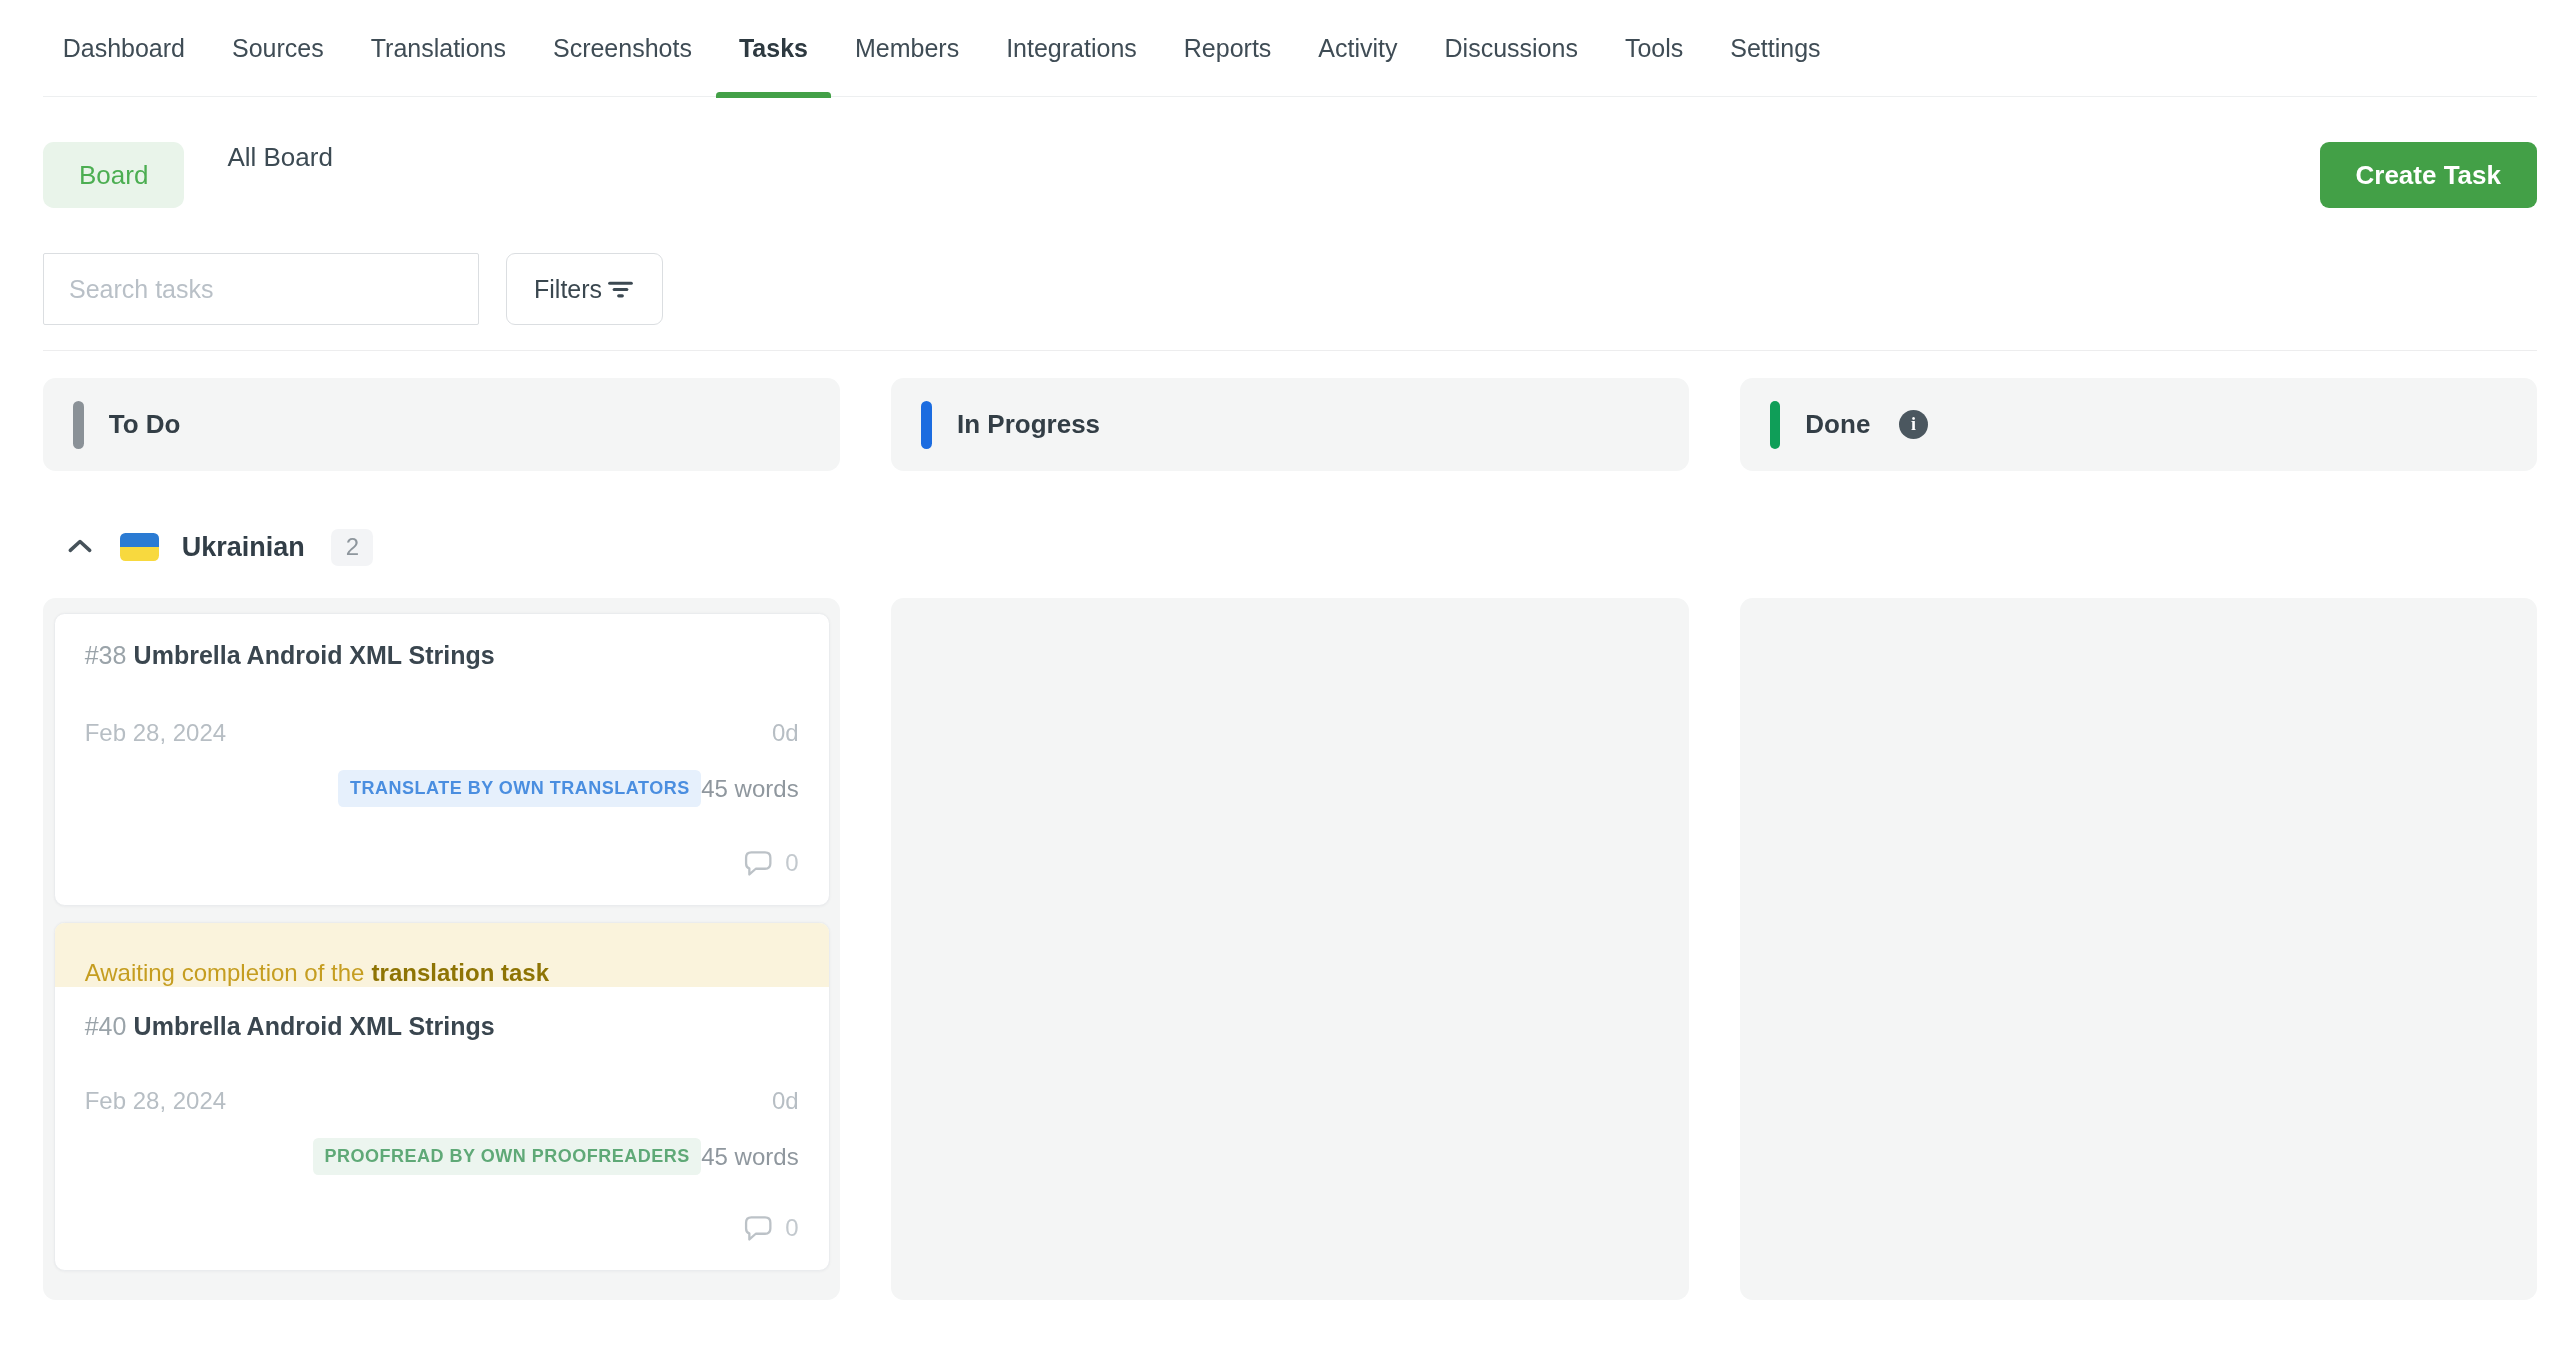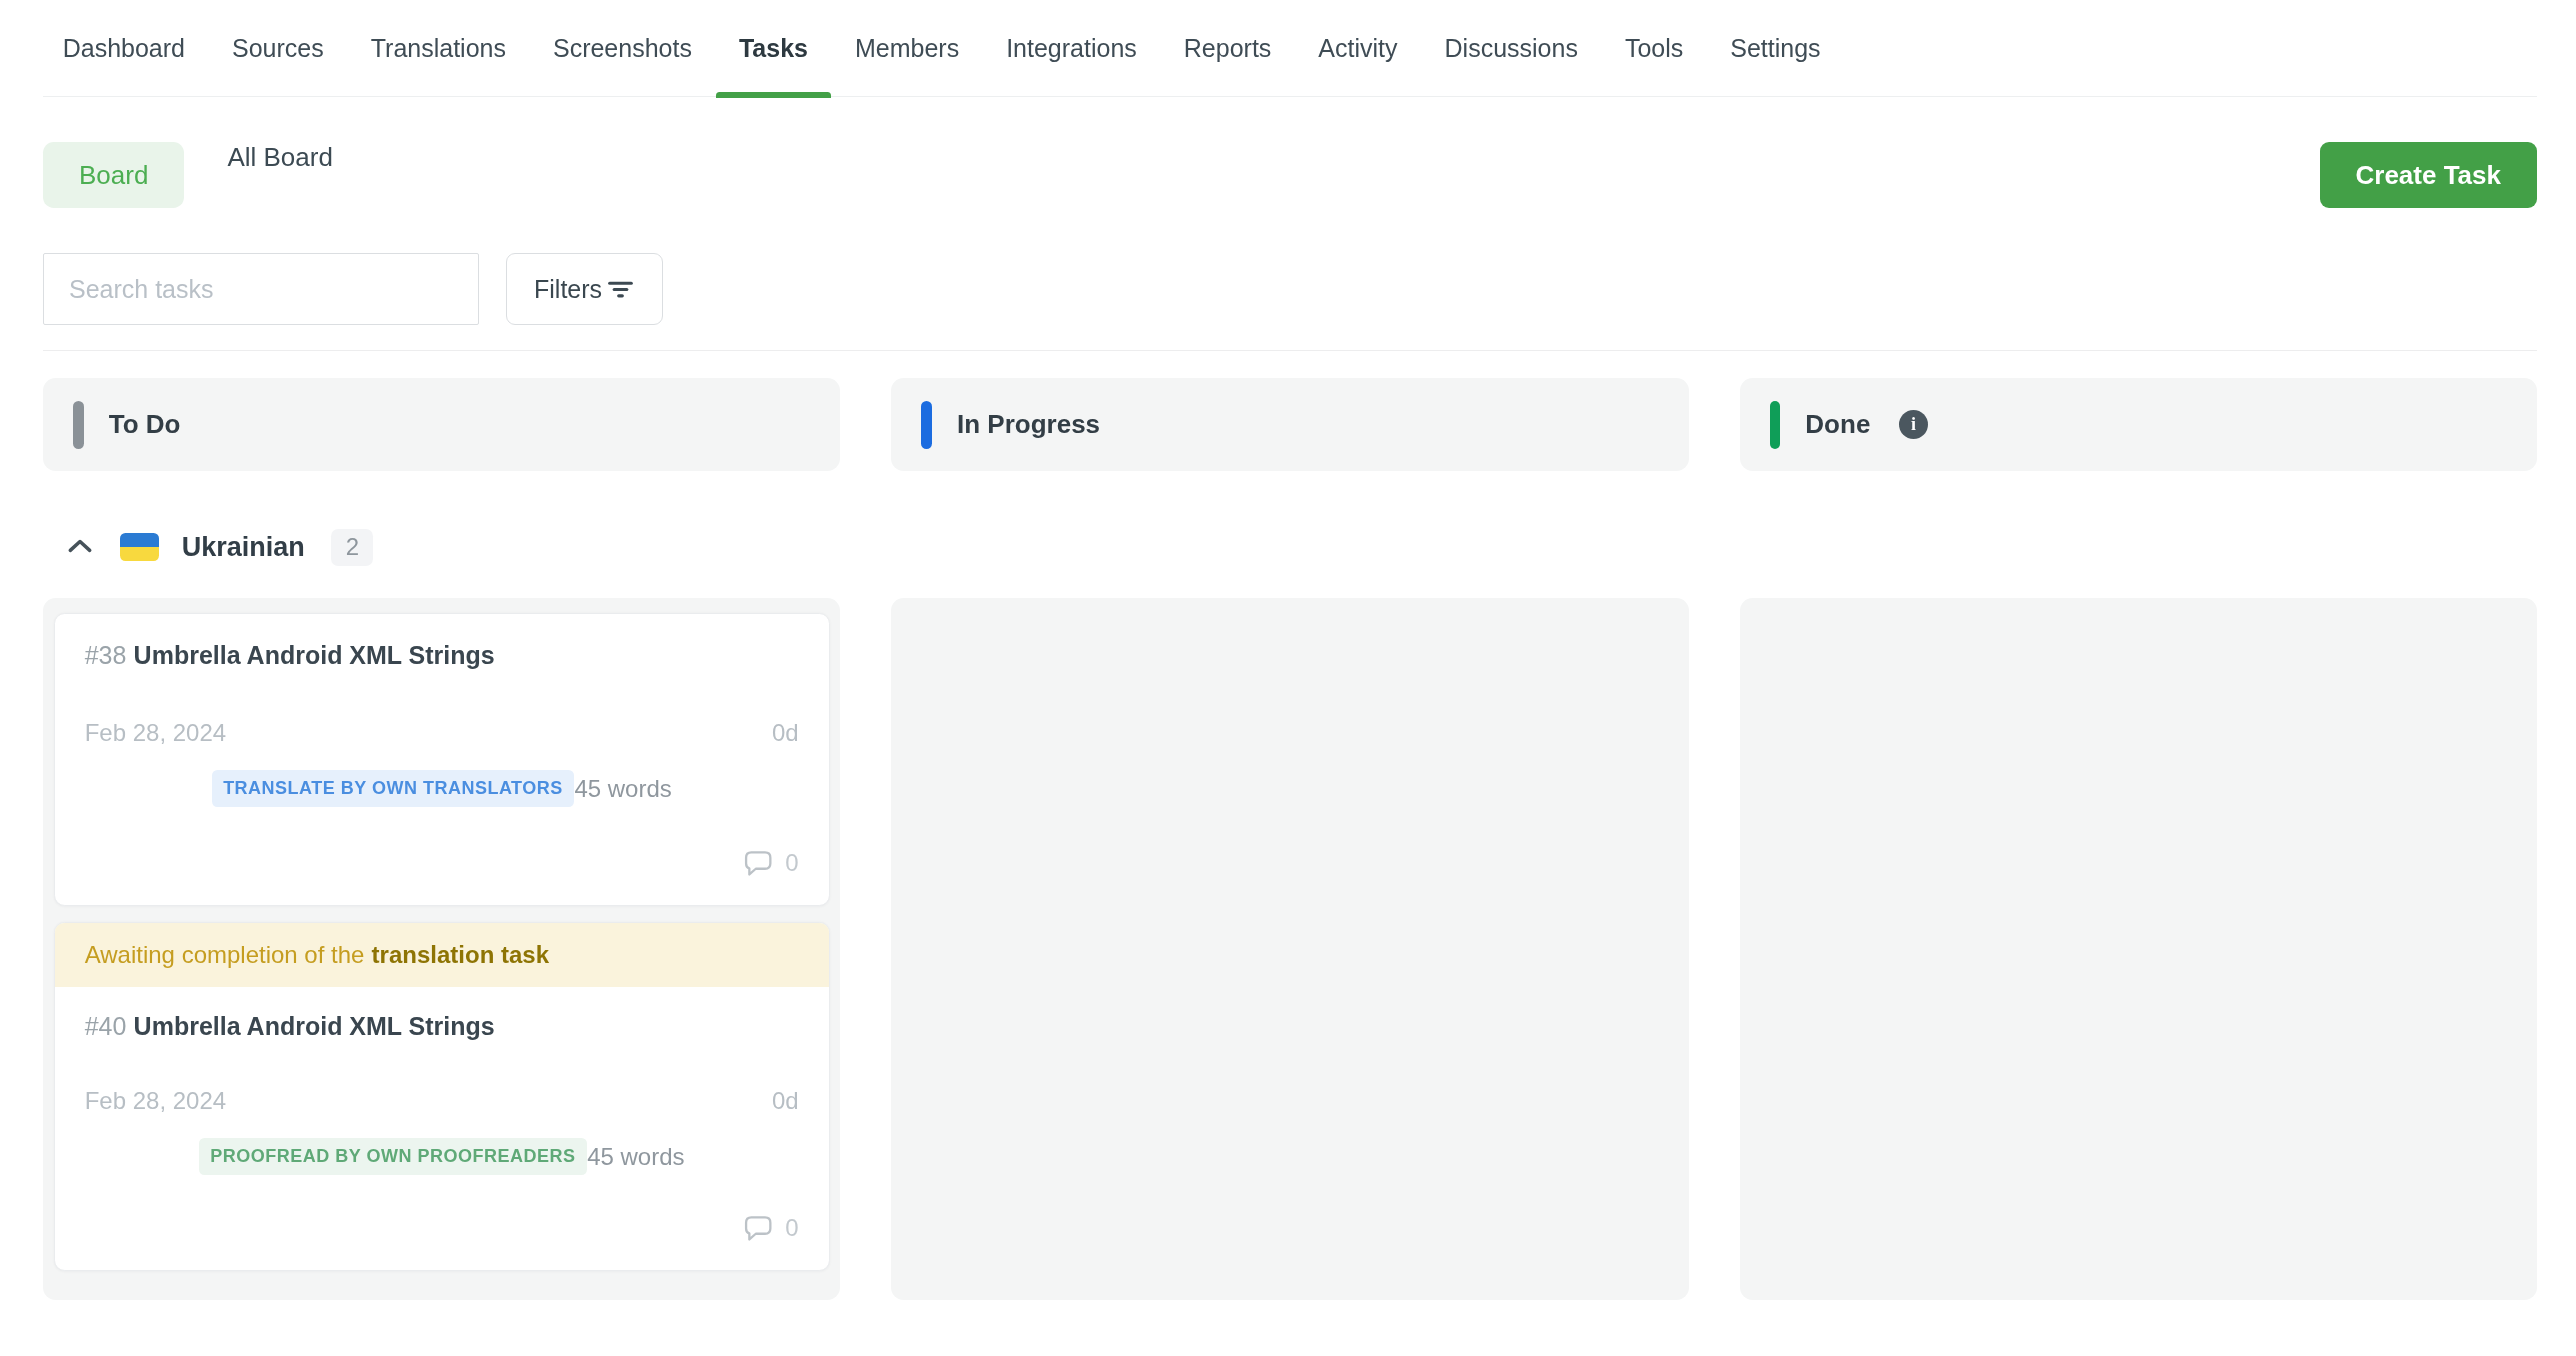--- a/index.html
+++ b/index.html
@@ -99,36 +99,36 @@
     box-shadow:0 0.9px 2.7px rgba(20,30,40,0.04); cursor:pointer;
   }
   .card + .card { margin-top:16px; }
   .card-body { padding:25px 30px 27px; }
   .task-title-row { font-size:25px; font-weight:600; color:#3a464f; line-height:32px; }
   .task-id { color:#9aa3a9; font-weight:400; margin-right:7.2px; }
   .meta-row {
     display:flex; justify-content:space-between; align-items:center;
     margin-top:48px; font-size:24px; color:#b7bec4;
   }
-  .badge-row { display:flex; justify-content:center; align-items:center; margin-top:23px; }
+  .badge-row { display:flex; justify-content:flex-end; align-items:center; margin-top:23px; }
   .badge {
     font-size:18px; font-weight:600; letter-spacing:0.5px;
     padding:8px 11.6px; border-radius:5.4px; text-transform:uppercase; white-space:nowrap;
   }
   .badge[data-variant="blue"]  { background:var(--badge-blue-bg,#e6f0fc); color:var(--badge-blue-fg,#4a8ee0); }
   .badge[data-variant="green"] { background:var(--badge-green-bg,#ecf5ef); color:var(--badge-green-fg,#5fa977); }
   .words { font-size:24px; color:#8f979e; }
   .card-footer {
     display:flex; justify-content:flex-end; align-items:center; gap:12.5px;
     margin-top:41px; font-size:24px; color:#c3c9ce;
   }
 
   .banner {
     background:var(--banner-bg,#faf3dc); border-radius:9px 9px 0 0;
-    height:64px; display:flex; align-items:center; padding:0 30px;
+    height:64px; display:flex; align-items:flex-end; padding:0 30px;
     font-size:24px; font-weight:500; color:var(--banner-fg,#c59d20); white-space:nowrap;
   }
   .banner .bold-part { color:var(--banner-bold,#8e7404); font-weight:700; margin-left:7.2px; }
 
   svg { display:block; }
 </style>
 </head>
 <body>
 
 <div class="page">

